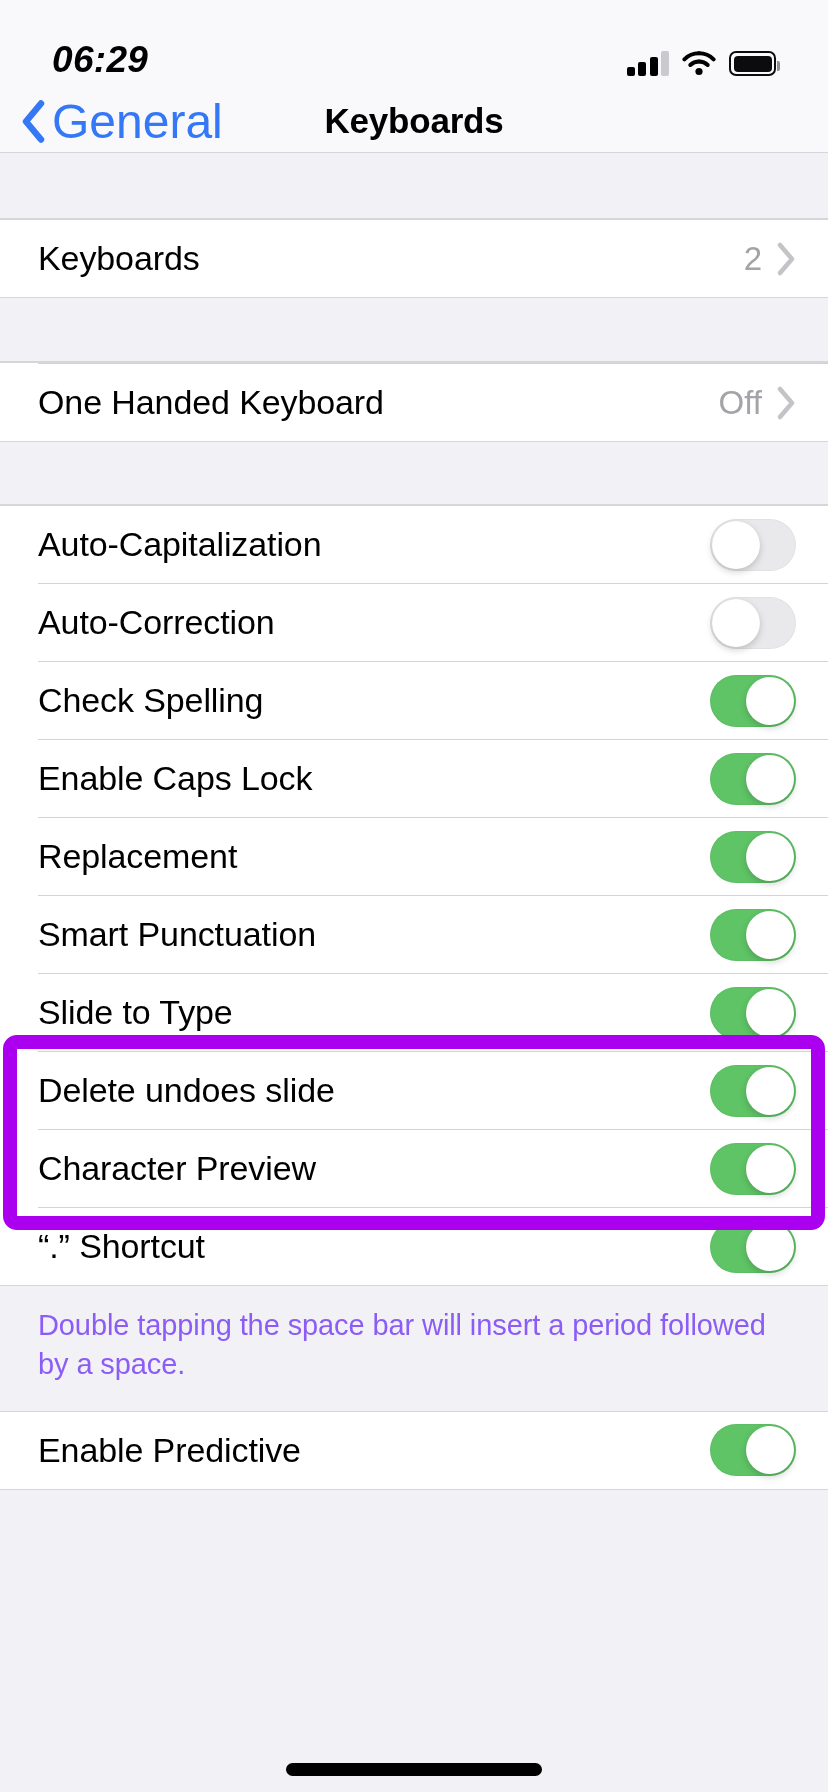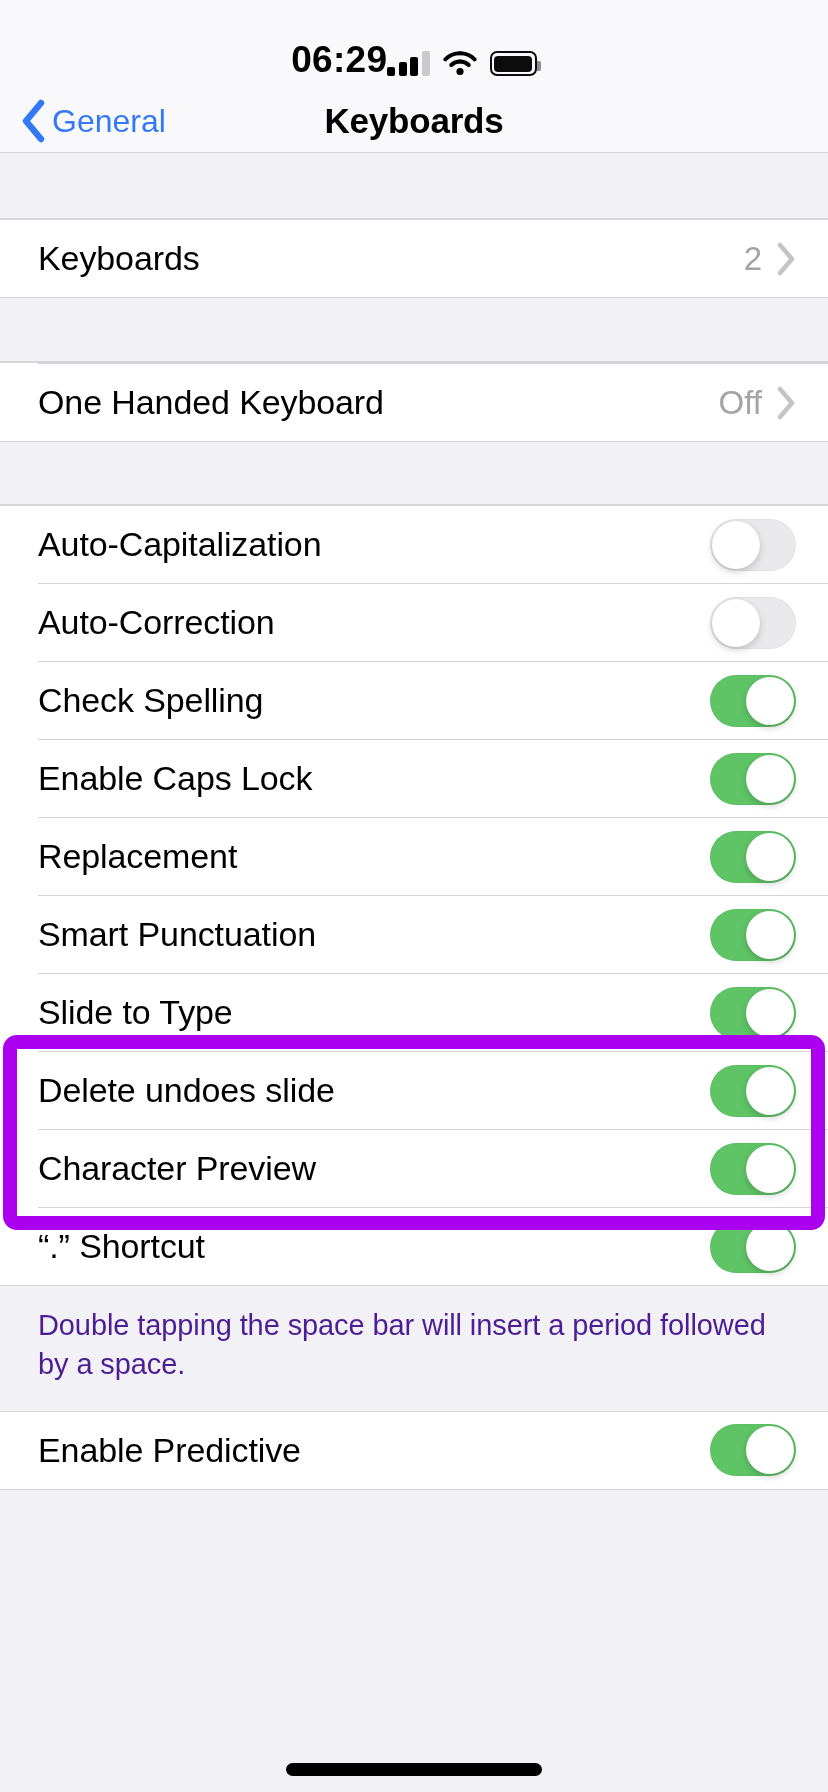--- a/index.html
+++ b/index.html
@@ -19,21 +19,22 @@
   }
 
   
   .statusbar {
     position: relative;
     height: 90px;
     background: #f9f9fb;
     display: flex;
     align-items: flex-end;
     padding: 0 52px 8px 52px;
-    justify-content: center;
+    justify-content: space-between;
+    font-style: italic;
   }
   .clock {
     font-size: 37px;
     font-weight: 600;
     color: #000;
     letter-spacing: 0.3px;
     line-height: 1;
     padding-bottom: 4px;
   }
   .status-right {
@@ -92,21 +93,21 @@
     border-bottom: 1px solid #d6d5da;
   }
   .nav-back {
     position: absolute;
     left: 20px; top: 50%;
     transform: translateY(-50%);
     display: flex;
     align-items: center;
     gap: 6px;
     color: #3478f6;
-    font-size: 32px;
+    font-size: 48px;
     cursor: pointer;
   }
   .nav-back svg { display:block; }
   .nav-title {
     position: absolute;
     left: 0; right: 0; top: 50%;
     transform: translateY(-50%);
     text-align: center;
     font-size: 35px;
     font-weight: 700;
@@ -177,21 +178,21 @@
     box-shadow: 0 3px 7px rgba(0,0,0,0.18), 0 0 1px rgba(0,0,0,0.12);
   }
   .toggle.on .knob { left: 36px; }
 
   
   .note {
     background: #f2f1f6;
     padding: 20px 44px 26px 38px;
     font-size: 29px;
     line-height: 1.36;
-    color: #4c1d95;
+    color: #8b5cf6;
     letter-spacing: -0.1px;
   }
   .note.last { padding-bottom: 8px; }
 
   
   #highlight {
     position: absolute;
     left: 3px;
     top: 1035px;
     width: 822px;

